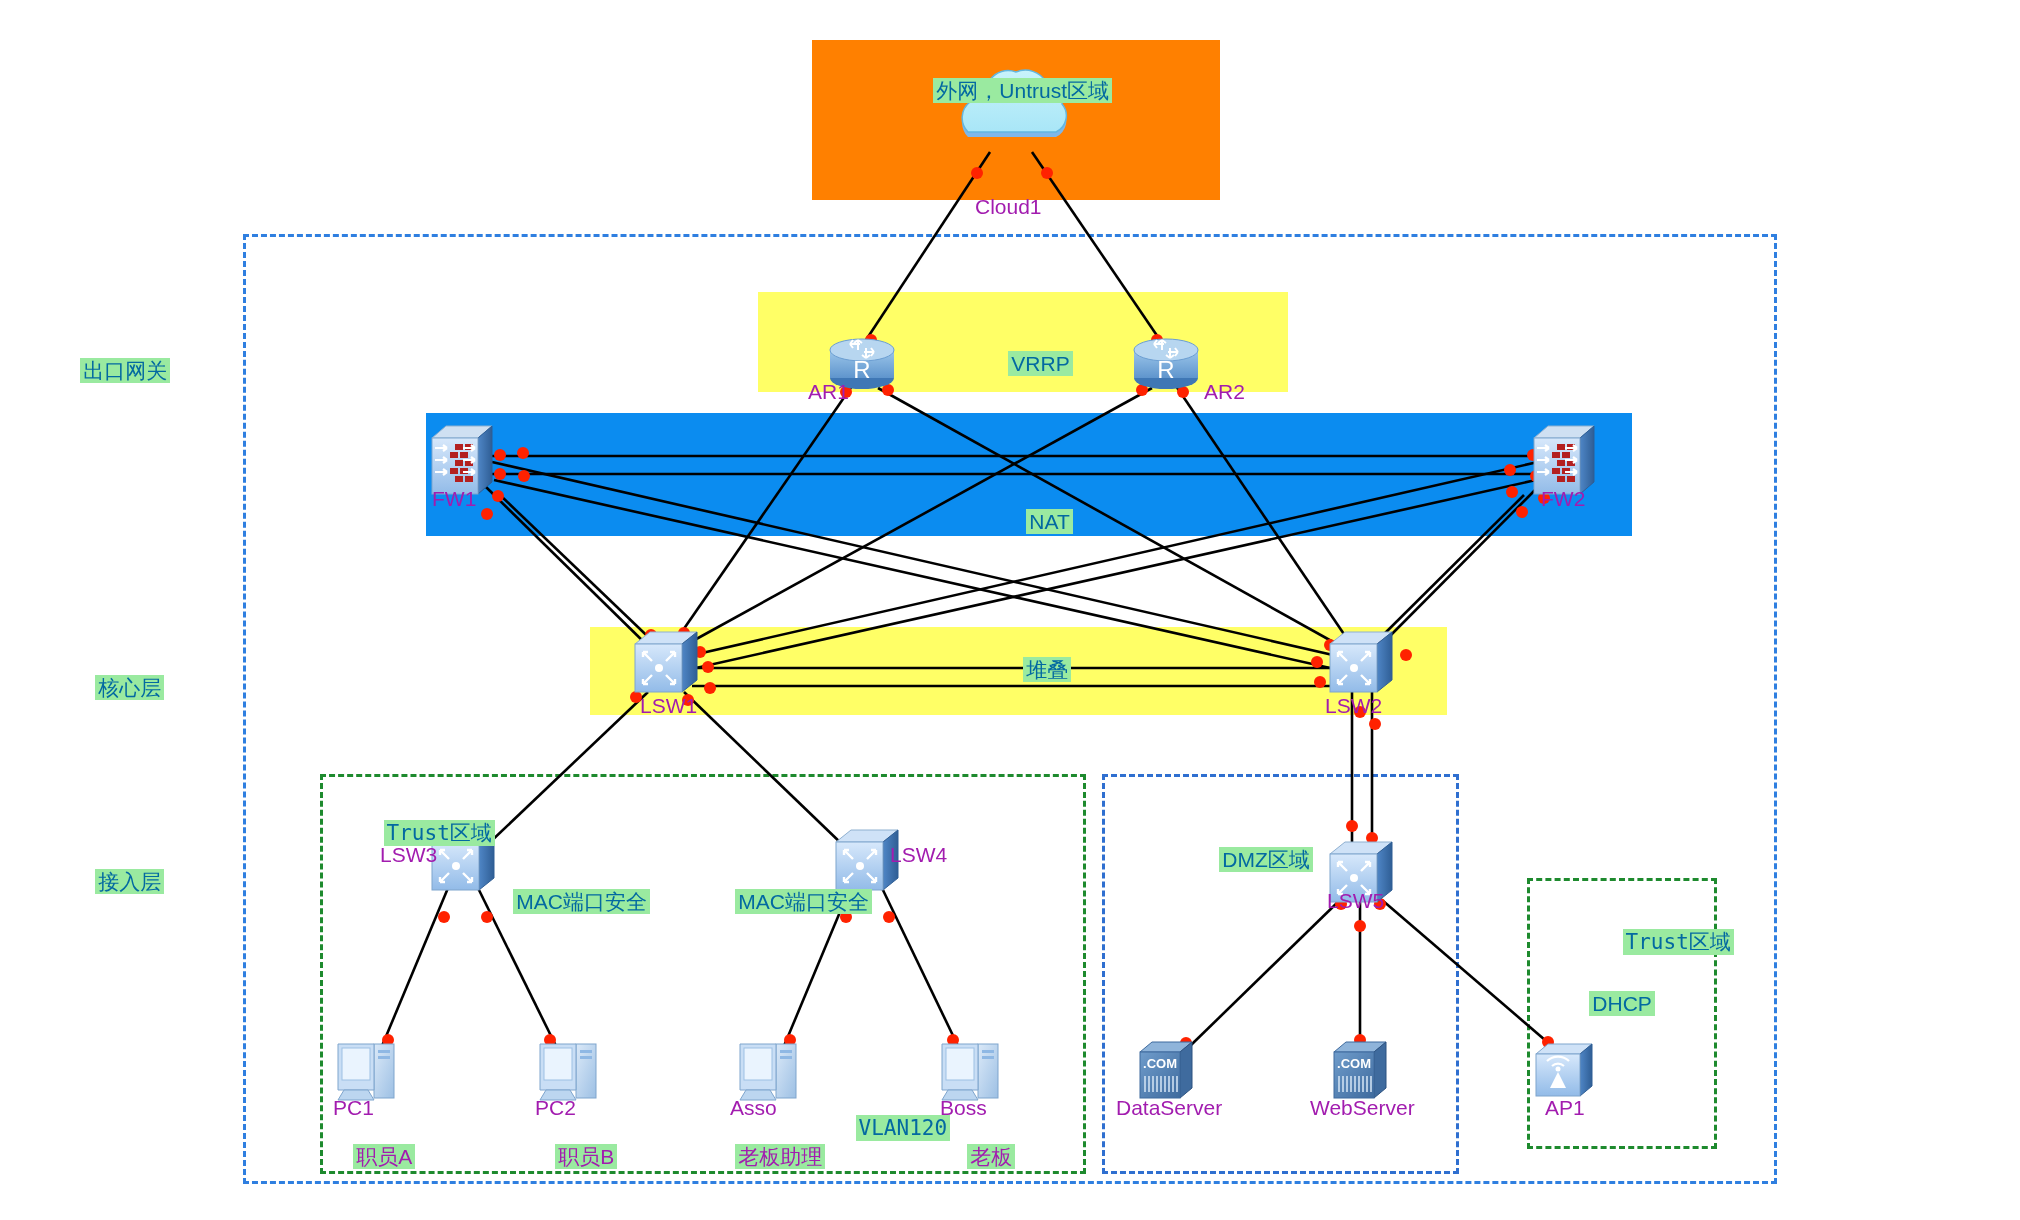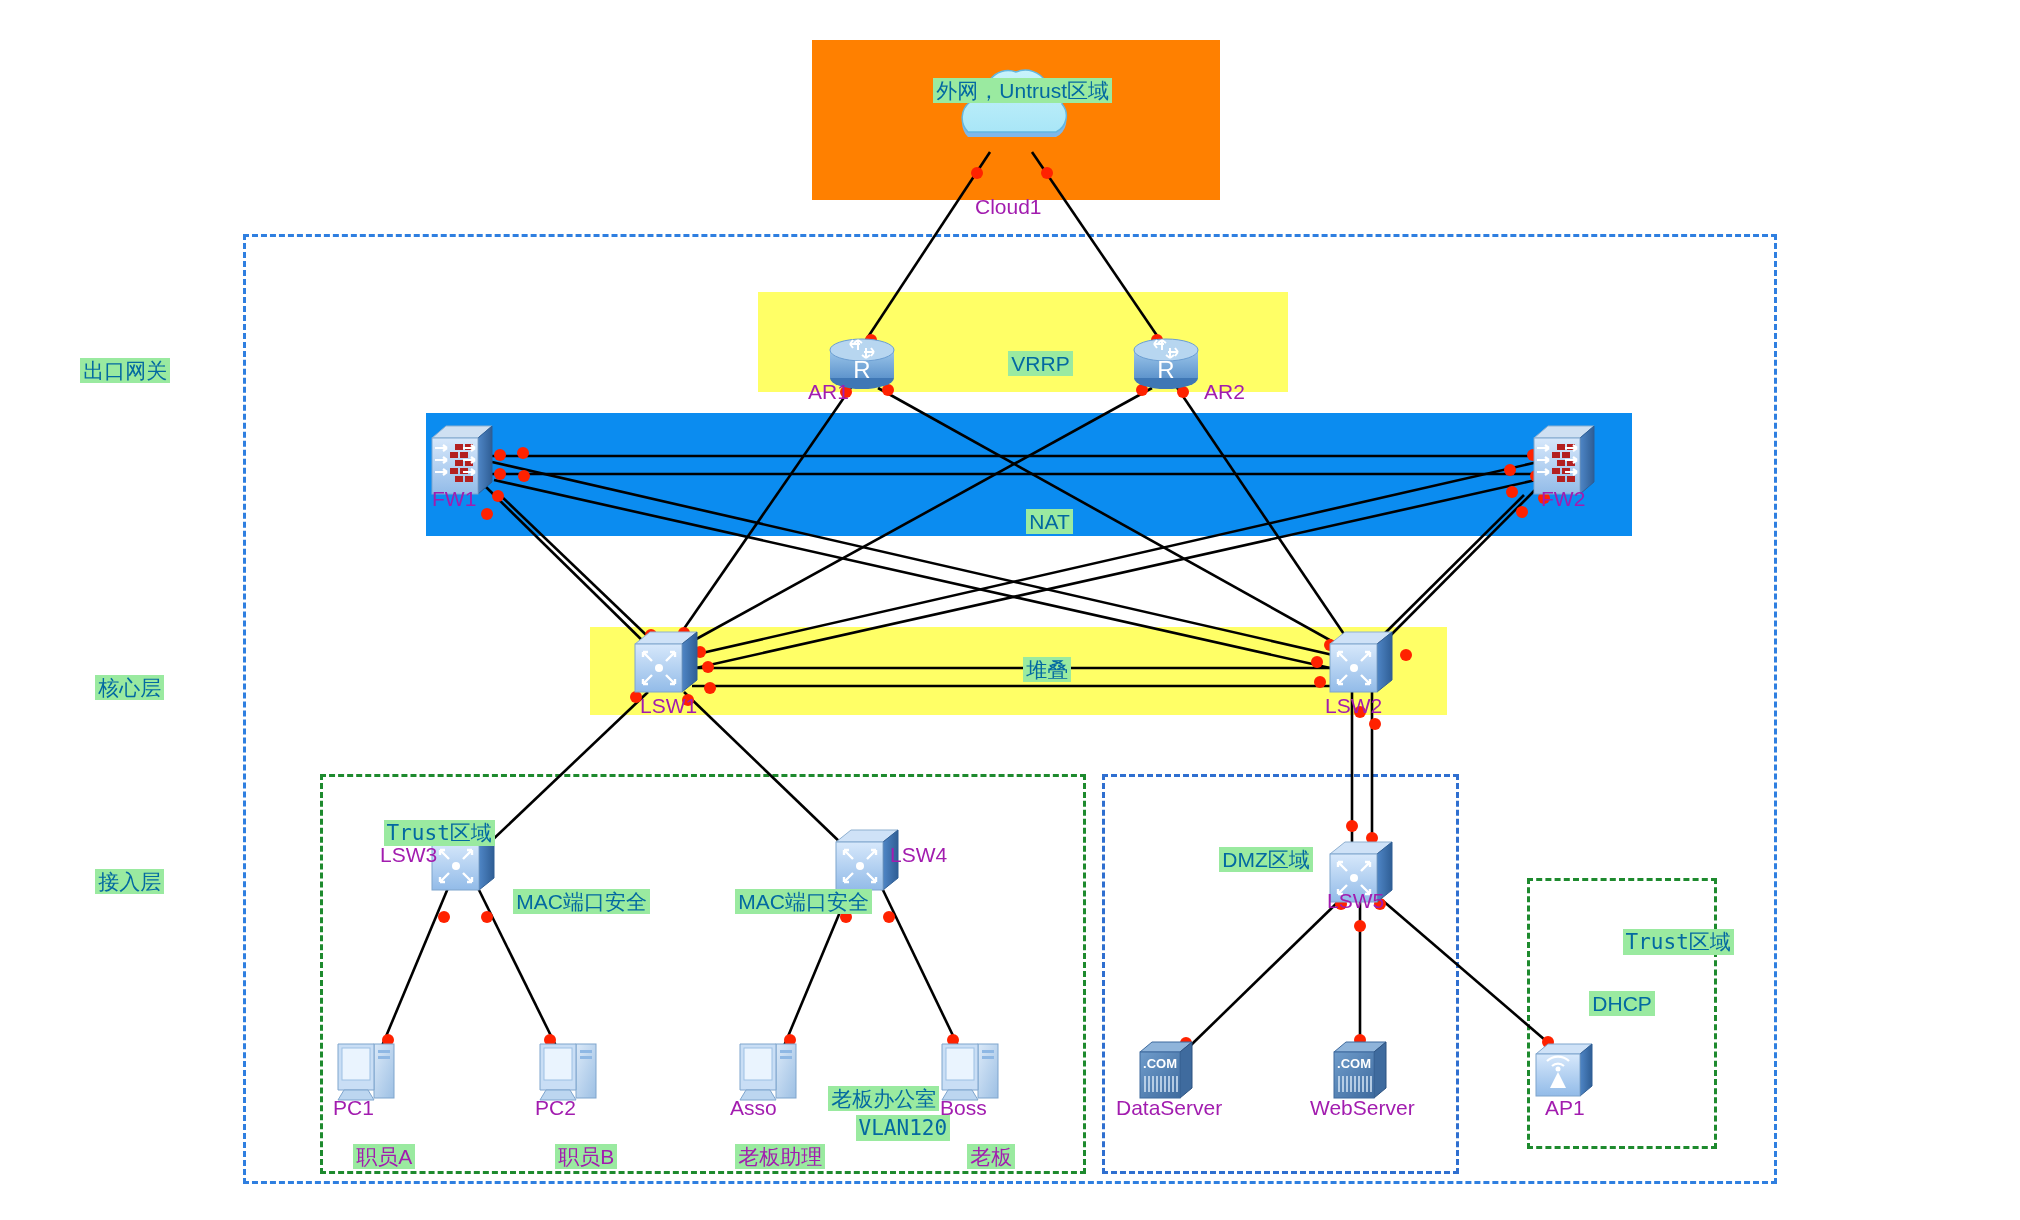--- a/index.html
+++ b/index.html
@@ -396,23 +396,20 @@
   <div class="lbl" style="left:1000px;top:632px;">
     <span class="hl">堆叠</span>
   </div>
   <div class="lbl" style="left:490px;top:864px;">
     <span class="hl">MAC端口安全</span>
   </div>
   <div class="lbl" style="left:712px;top:864px;">
     <span class="hl">MAC端口安全</span>
   </div>
 
-  <div class="lbl" style="left:805px;top:1061px;">
-    <span class="hl">老板办公室</span>
-  </div>
   <div class="lbl lbl-mono" style="left:805px;top:1092px;">
     <span class="hl">VLAN120</span>
   </div>
 
   <div class="lbl lbl-mono" style="left:333px;top:795px;">
     <span class="hl">Trust区域</span>
   </div>
 
   <div class="lbl" style="left:1196px;top:822px;">
     <span class="hl">DMZ区域</span>

